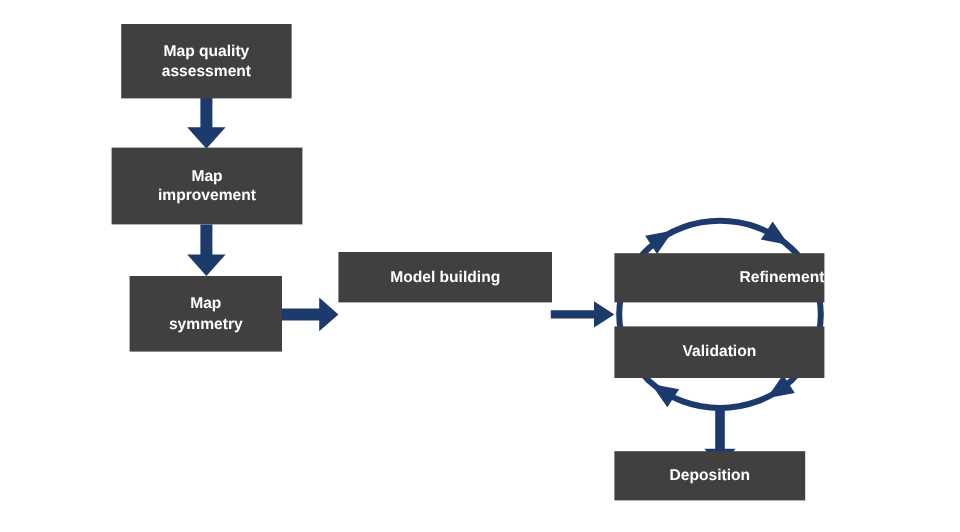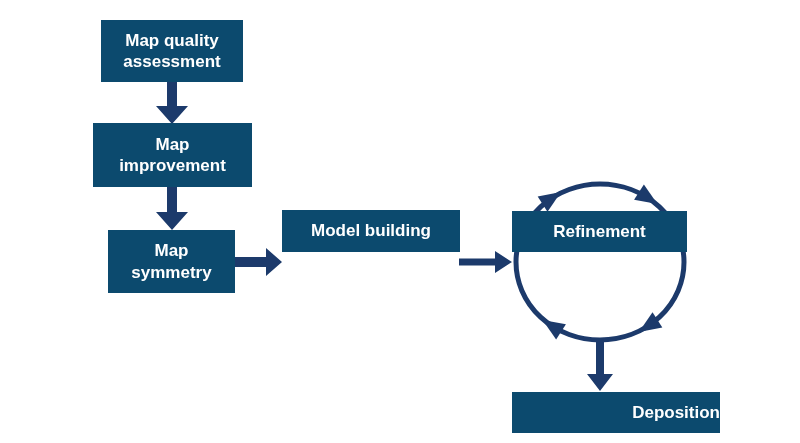--- a/index.html
+++ b/index.html
@@ -13,39 +13,39 @@
   }
   .layer-svg {
     position: absolute;
     left: 0; top: 0;
     width: 800px; height: 443px;
     z-index: 0;
   }
   .box {
     position: absolute;
     z-index: 1;
-    background: #0c4a6e;
+    background: #404040;
     color: #ffffff;
     display: flex;
     align-items: center;
     justify-content: center;
     text-align: center;
-    font-size: 17px;
+    font-size: 13px;
     font-weight: 700;
     line-height: 1.25;
     white-space: pre-line;
   }
   .box-map-quality     { left: 101px; top:  20px; width: 142px; height: 62px; }
   .box-map-improvement { left:  93px; top: 123px; width: 159px; height: 64px; }
   .box-map-symmetry    { left: 108px; top: 230px; width: 127px; height: 63px; }
   .box-model-building  { left: 282px; top: 210px; width: 178px; height: 42px; text-align: center; }
   .box-docking         { left: 282px; top: 272px; width: 178px; height: 41px; }
-  .box-refinement      { left: 512px; top: 211px; width: 175px; height: 41px; }
+  .box-refinement      { left: 512px; top: 211px; width: 175px; height: 41px; justify-content: flex-end; }
   .box-validation      { left: 512px; top: 272px; width: 175px; height: 43px; }
-  .box-deposition      { left: 512px; top: 392px; width: 208px; height: 41px; justify-content: flex-end; }
+  .box-deposition      { left: 512px; top: 376px; width: 159px; height: 41px; }
 </style>
 </head>
 <body>
 
 <div class="canvas">
 
   <svg class="layer-svg" viewBox="0 0 800 443" xmlns="http://www.w3.org/2000/svg">
 
     <ellipse cx="600" cy="262" rx="84" ry="78" fill="none" stroke="#1c3a6b" stroke-width="5"></ellipse>
     <path d="M 11 0 L -11 9 L -11 -9 Z" fill="#1c3a6b" transform="translate(551.8,198.1) rotate(-33)"></path>
@@ -81,18 +81,21 @@
 
   <div class="box box-model-building">
     <span>Model building</span>
   </div>
 
 
   <div class="box box-refinement">
     <span>Refinement</span>
   </div>
 
+  <div class="box box-validation">
+    <span>Validation</span>
+  </div>
 
   <div class="box box-deposition">
     <span>Deposition</span>
   </div>
 
 </div>
 
 </body></html>

